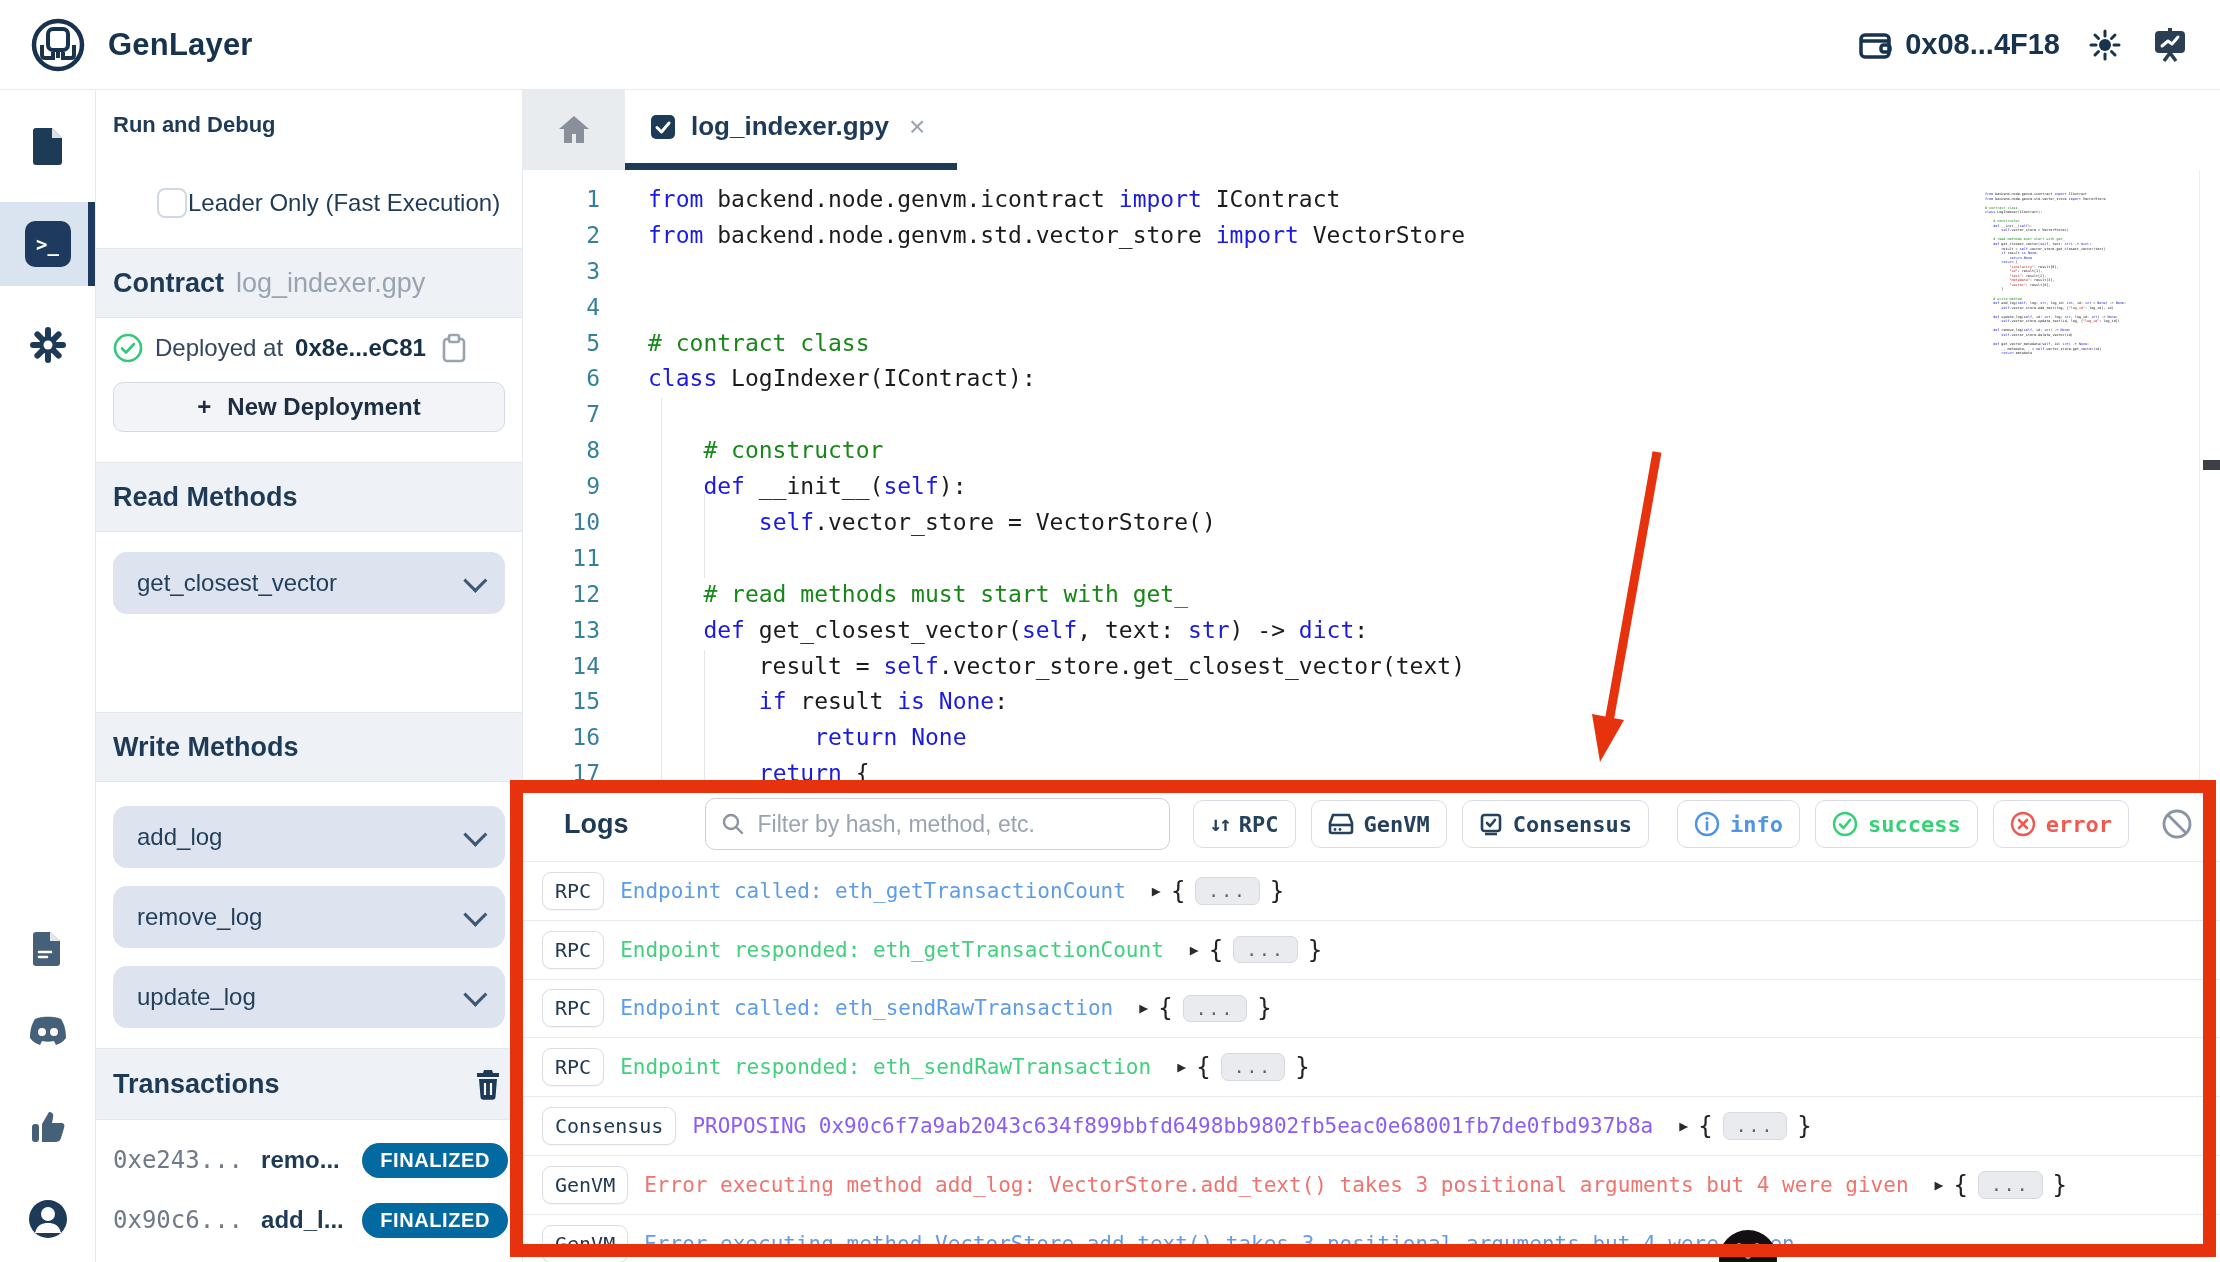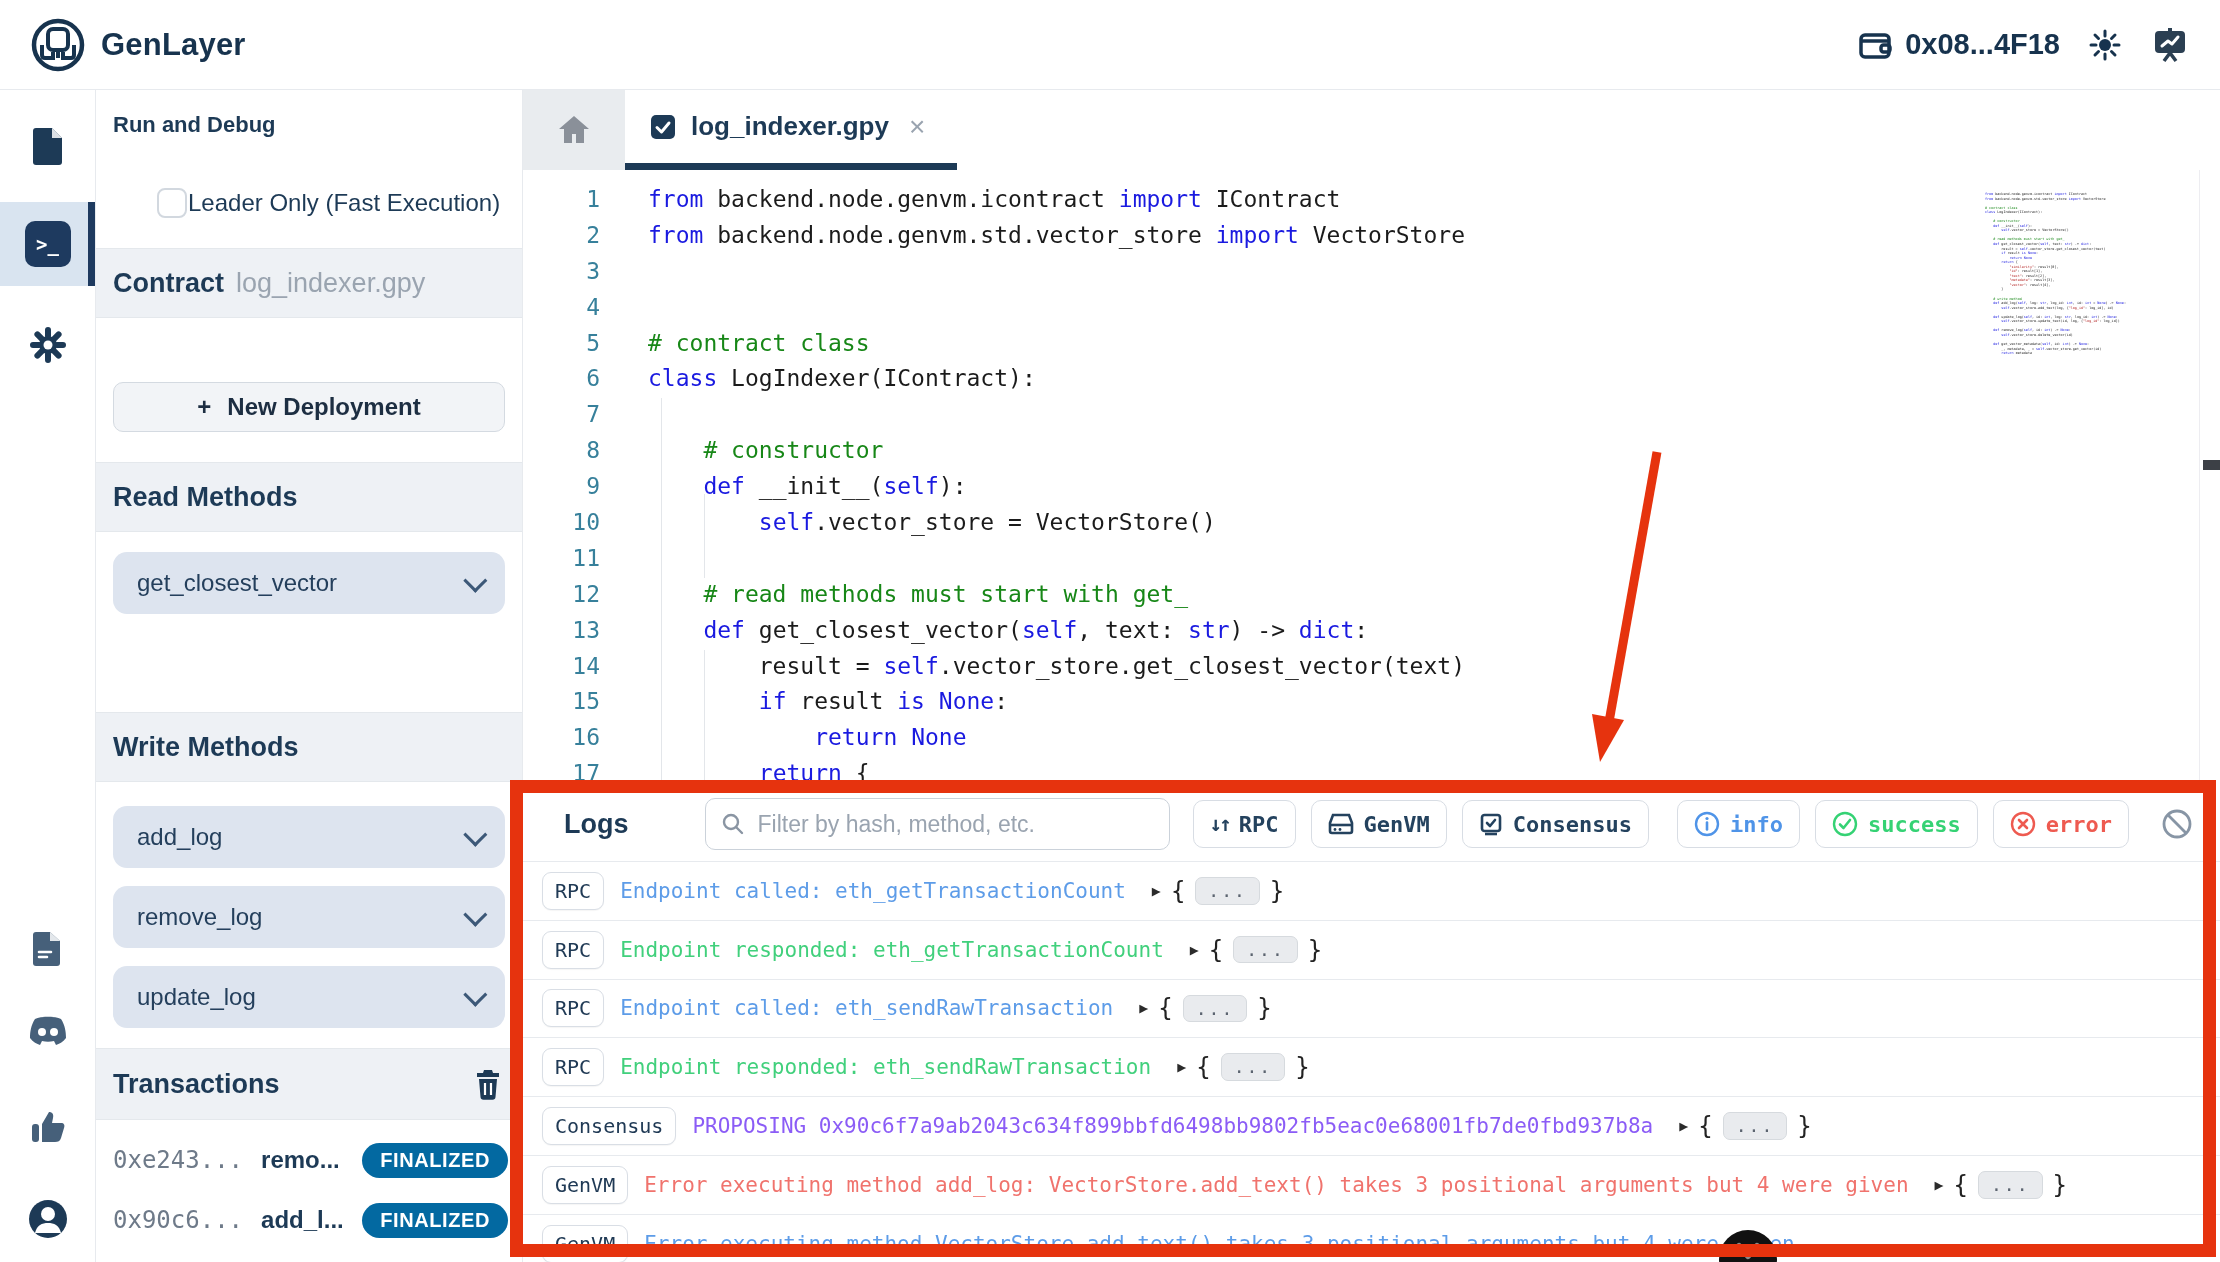--- a/index.html
+++ b/index.html
@@ -3,21 +3,21 @@
 <meta charset="utf-8">
 <style>
   html,body{margin:0;padding:0;background:#fff;}
   .app{position:relative;width:2220px;height:1262px;overflow:hidden;background:#fff;
        font-family:"Liberation Sans",sans-serif;color:#1d3a56;}
   svg{display:block;}
 
   
   .hdr{position:absolute;left:0;top:0;right:0;height:90px;display:flex;align-items:center;
        padding:0 30px;box-sizing:border-box;border-bottom:1px solid #e7eaee;background:#fff;z-index:5;}
-  .brand{display:flex;align-items:center;gap:15px;}
+  .brand{display:flex;align-items:center;gap:22px;}
   .brand-name{font-size:31px;font-weight:700;color:#17334e;letter-spacing:.2px;}
   .hdr-right{margin-left:auto;display:flex;align-items:center;gap:28px;}
   .wallet{display:flex;align-items:center;gap:12px;font-size:29px;font-weight:700;color:#17334e;}
 
   
   .rail{position:absolute;left:0;top:90px;bottom:0;width:95px;border-right:1px solid #e7eaee;background:#fff;z-index:4;}
   .rail .ri{position:absolute;left:0;width:95px;display:flex;justify-content:center;}
   .rail-active{position:absolute;left:0;top:112px;width:95px;height:84px;background:#d9e4f0;}
   .rail-active .bar{position:absolute;right:0;top:0;width:7px;height:84px;background:#1e3a5f;}
   .term-chip{position:relative;width:46px;height:46px;margin:19px auto;background:#1e3a5f;border-radius:10px;
@@ -220,20 +220,36 @@
     <div class="p-check">
       <span class="cbox"></span>
       <label>Leader Only (Fast Execution)</label>
     </div>
 
     <div class="band b-contract">
       <span class="bt">Contract</span>
       <span class="bf">log_indexer.gpy</span>
     </div>
 
+    <div class="p-deploy">
+      <span>
+        <svg width="30" height="30" viewBox="0 0 30 30">
+            <circle cx="15" cy="15" r="13" fill="none" stroke="#34c97a" stroke-width="2.6"></circle>
+            <path d="M9 15.5l4 4 8-8.5" fill="none" stroke="#34c97a" stroke-width="2.6" stroke-linecap="round" stroke-linejoin="round"></path>
+          </svg>
+      </span>
+      <span class="dtx">Deployed at</span>
+      <span class="daddr">0x8e...eC81</span>
+      <span style="margin-left:2px">
+        <svg width="28" height="30" viewBox="0 0 28 30">
+            <rect x="4" y="6" width="20" height="22" rx="3" fill="none" stroke="#9aa4b0" stroke-width="2.6"></rect>
+            <rect x="9" y="2" width="10" height="7" rx="2" fill="#fff" stroke="#9aa4b0" stroke-width="2.6"></rect>
+          </svg>
+      </span>
+    </div>
 
     <button class="btn-newdep">
       <span>+</span>
       <span>New Deployment</span>
     </button>
 
     <div class="band b-read">
       <span class="bt">Read Methods</span>
     </div>
     <div class="pill" style="top:462px">

